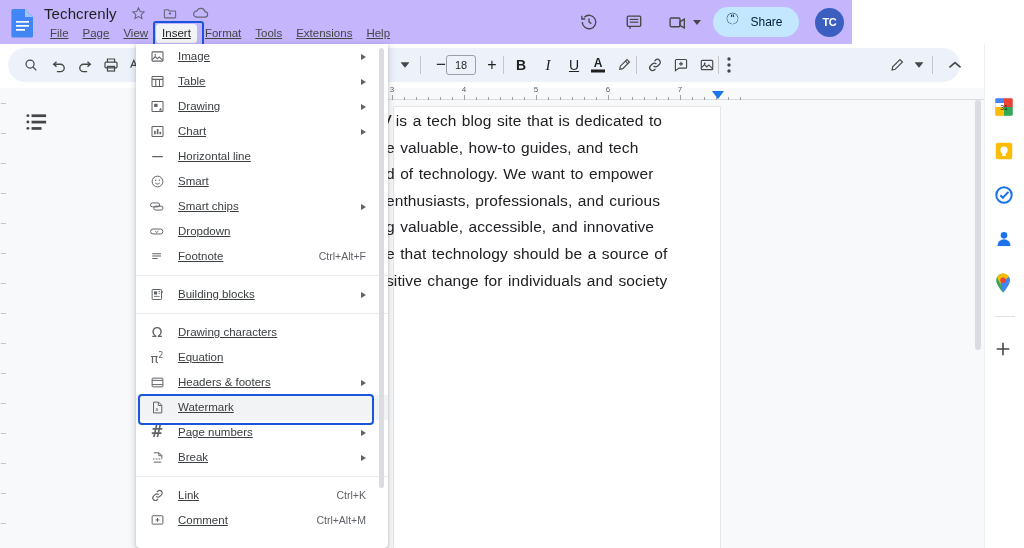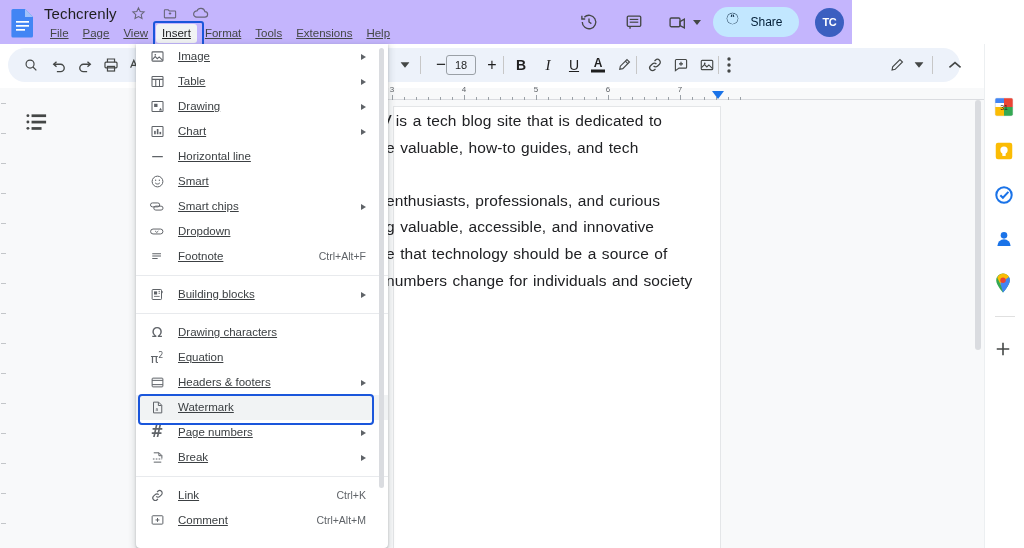--- a/index.html
+++ b/index.html
@@ -483,25 +483,25 @@
       <circle cx="2" cy="11" r="1.6" fill="#444746"></circle>
         <rect x="6" y="9.6" width="16" height="3" fill="#444746"></rect>
       <circle cx="2" cy="18" r="1.6" fill="#444746"></circle>
         <rect x="6" y="16.6" width="11" height="3" fill="#444746"></rect>
     </svg>
   </div>
 
   <div class="doc-text">
     <span class="lead">/</span><span> is a tech blog site that is dedicated to</span><br>
     <span>e  valuable,  how-to  guides,  and  tech</span><br>
-    <br>
+    <span>d of technology. We want to empower</span><br>
     <span>enthusiasts, professionals, and curious</span><br>
     <span>g valuable, accessible, and innovative</span><br>
     <span>e that technology should be a source of</span><br>
-    <span>numbers change for individuals and society</span>
+    <span>sitive change for individuals and society</span>
   </div>
 
   <div class="pg-scroll"></div>
 
   <div class="sidepanel">
     <span class="sp-item" style="top:52px">
       <svg width="22" height="22" viewBox="0 0 24 24">
         <rect x="2.5" y="2.5" width="19" height="19" rx="1.6" fill="#fff" stroke="#dadce0"></rect>
         <path d="M2.5 4.1A1.6 1.6 0 0 1 4.1 2.5H12v5.2H2.5z" fill="#4285f4"></path>
         <path d="M12 2.5h7.9a1.6 1.6 0 0 1 1.6 1.6V12H12z" fill="#ea4335"></path>

